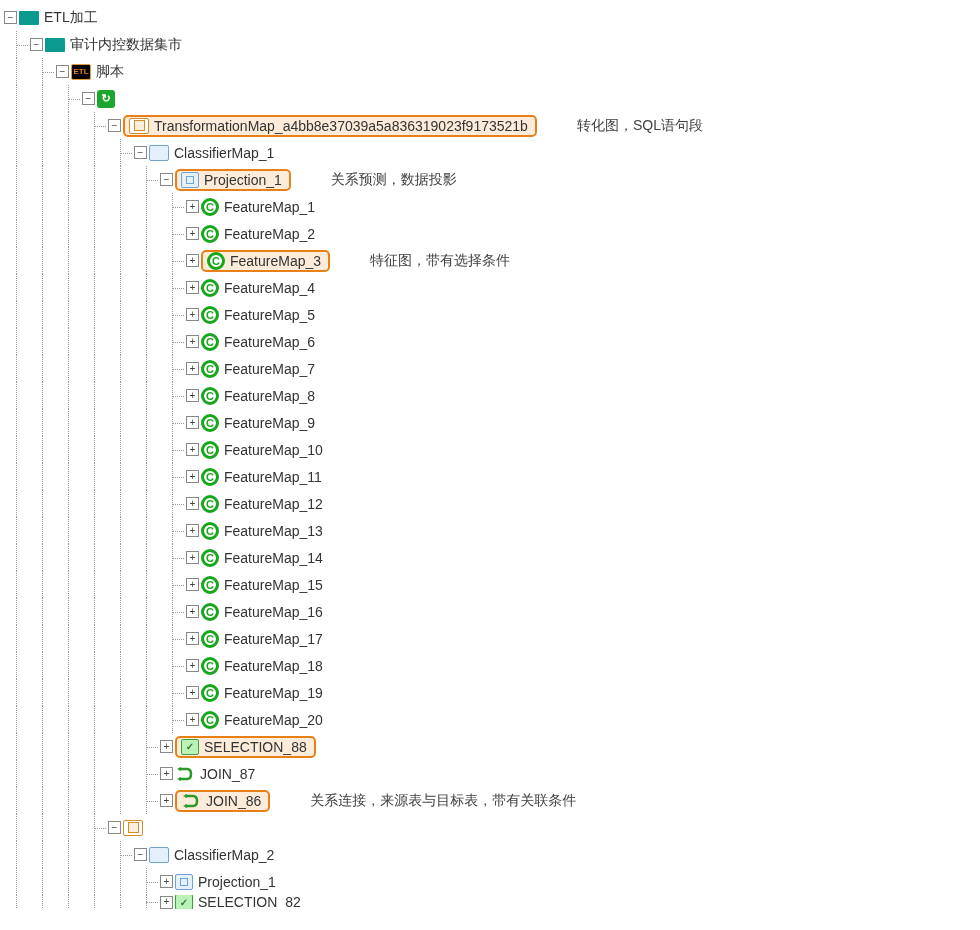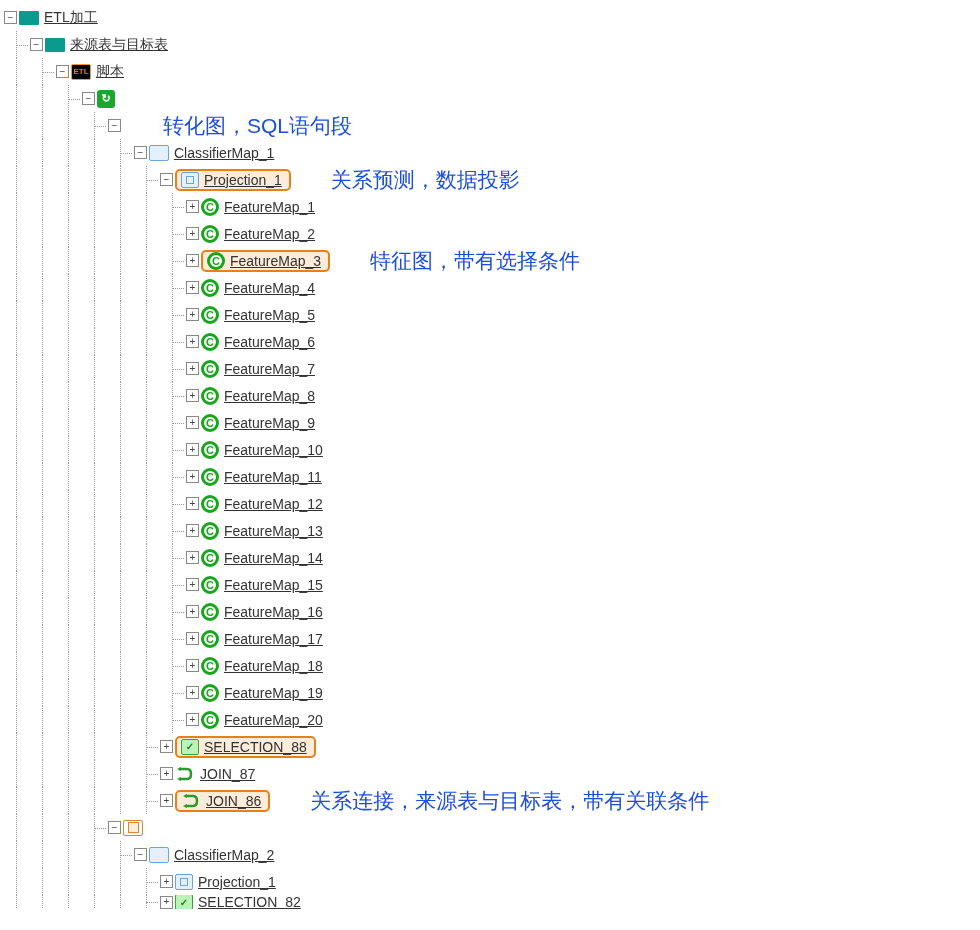--- a/index.html
+++ b/index.html
@@ -88,50 +88,49 @@
     font-size: 11px;
   }
   .ico.fmap::after { content:"C"; }
   .ico.sel { background:#baf2b7; border:1px solid #3aa13a; width:18px; height:16px; position:relative; }
   .ico.sel::after{content:"✓"; font-size:10px; color:#2a7a2a;}
   .ico.join { background:none; position:relative; width:20px; }
   .ico.join svg { width:20px; height:16px; }
   .lbl {
     white-space: nowrap;
     padding: 1px 3px;
-    text-decoration: underline;
   }
   .highlight {
     border: 2px solid #e8801a;
     background: #fdecd9;
     border-radius: 5px;
     padding: 0 4px;
     display:inline-flex;
     align-items:center;
   }
   .anno {
-    color: #1d4ed8;
+    color: #404040;
     margin-left: 40px;
-    font-size: 21px;
+    font-size: 14px;
   }
 </style>
 </head>
 <body>
 
 <div class="tree" id="tree">
     <div class="row">
       <span class="toggle">−</span>
       <span class="ico folder-teal"></span>
       <span class="lbl">ETL加工</span>
     </div>
     <div class="row">
       <span class="indent h"></span>
       <span class="toggle">−</span>
       <span class="ico folder-teal"></span>
-      <span class="lbl">来源表与目标表</span>
+      <span class="lbl">审计内控数据集市</span>
     </div>
     <div class="row">
       <span class="indent"></span>
       <span class="indent h"></span>
       <span class="toggle">−</span>
       <span class="ico etl">ETL</span>
       <span class="lbl">脚本</span>
     </div>
     <div class="row">
       <span class="indent"></span>
@@ -139,20 +138,24 @@
       <span class="indent h"></span>
       <span class="toggle">−</span>
       <span class="ico refresh"></span>
     </div>
     <div class="row">
       <span class="indent"></span>
       <span class="indent"></span>
       <span class="indent"></span>
       <span class="indent h"></span>
       <span class="toggle">−</span>
+      <span class="highlight">
+        <span class="ico map"></span>
+        <span class="lbl">TransformationMap_a4bb8e37039a5a836319023f9173521b</span>
+      </span>
       <span class="anno">转化图，SQL语句段</span>
     </div>
     <div class="row">
       <span class="indent"></span>
       <span class="indent"></span>
       <span class="indent"></span>
       <span class="indent"></span>
       <span class="indent h"></span>
       <span class="toggle">−</span>
       <span class="ico classmap"></span>

